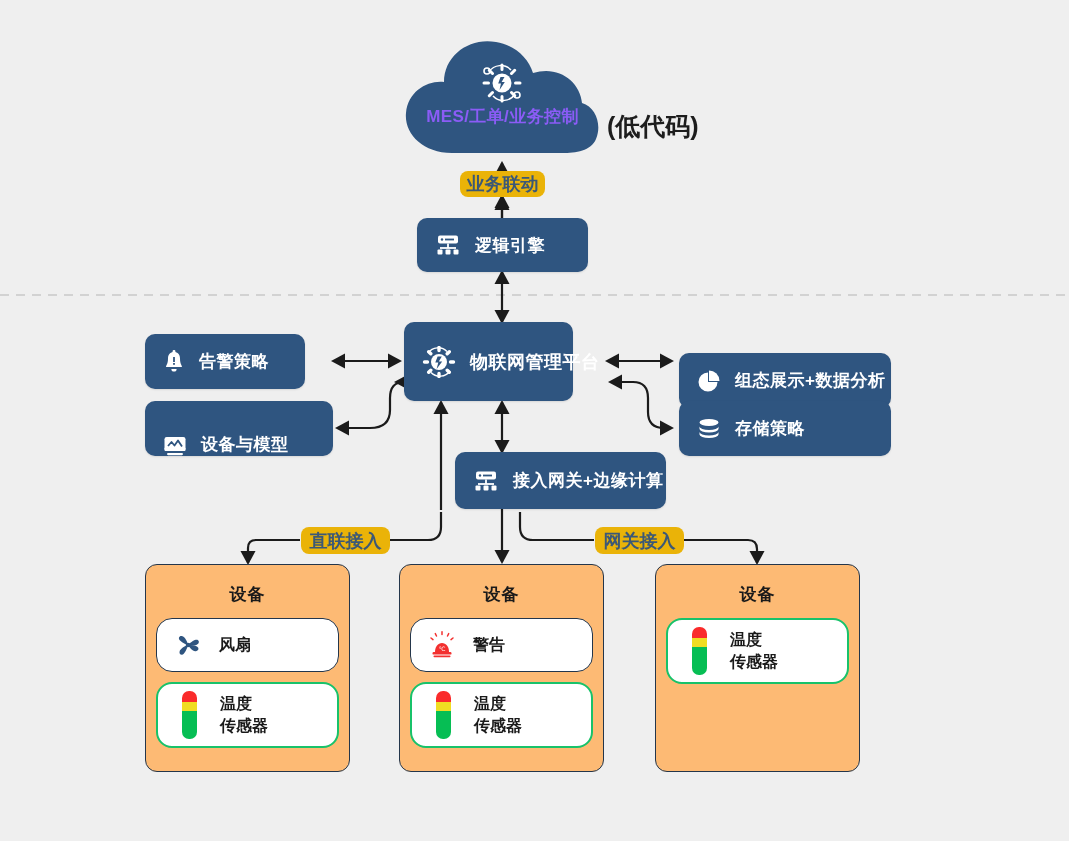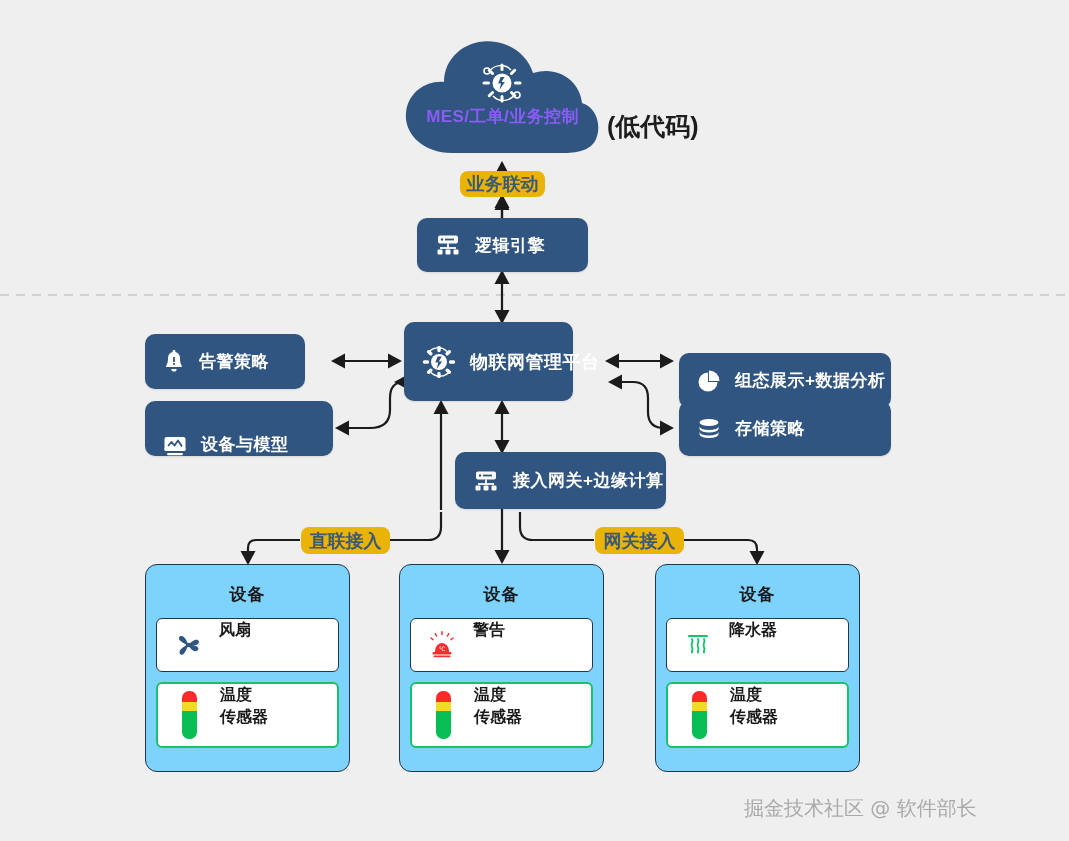--- a/index.html
+++ b/index.html
@@ -48,36 +48,36 @@
     color:#3b5877;
     font-size:18px;font-weight:bold;
     display:flex;align-items:center;justify-content:center;
     white-space:nowrap;
     box-shadow:0 0 0 0 rgba(0,0,0,0);
   }
 
   
   .devcard{
     position:absolute;
-    background:#7dd3fc;
+    background:#fdba74;
     border:1.6px solid #24364b;
     border-radius:12px;
     box-sizing:border-box;
     padding:10px 10px 12px 10px;
   }
   .devcard .dev-title{
     text-align:center;font-size:17px;font-weight:bold;color:#1a1a1a;
     margin:8px 0 12px 0;letter-spacing:1px;
   }
   .sub{
     box-sizing:border-box;
     border:1.4px solid #24364b;
-    border-radius:6px;
+    border-radius:16px;
     background:#fff;
-    display:flex;gap:14px;
+    display:flex;align-items:center;gap:14px;
     padding:0 14px;
     height:54px;
     margin-bottom:10px;
   }
   .sub.green{border-color:#18c26a;border-width:2px;height:66px;}
   .sub .sico{flex:0 0 auto;display:flex;align-items:center;justify-content:center;width:34px;}
   .sub .stext{font-size:16px;font-weight:bold;color:#1a1a1a;line-height:1.35;}
 
   
   .tempbar{width:15px;height:48px;border-radius:7px;overflow:hidden;display:flex;flex-direction:column;}
@@ -322,43 +322,29 @@
       </span>
       <span class="stext">
         <span>温度</span><br>
         <span>传感器</span>
       </span>
     </div>
   </div>
 
   <div class="devcard" style="left:655px;top:564px;width:205px;height:208px;">
     <div class="dev-title">设备</div>
-    <div class="sub">
-      <span class="sico">
-        <svg width="30" height="26" viewBox="0 0 30 26">
-          <rect x="5" y="3" width="20" height="2" rx="1" fill="#18c26a"></rect>
-          <g fill="none" stroke="#18c26a" stroke-width="1.9" stroke-linecap="round">
-            <path d="M9,7 C11,10 7,12 9,15 C10.4,17 8.5,18.5 9,20.5"></path>
-            <path d="M15,7 C17,10 13,12 15,15 C16.4,17 14.5,18.5 15,20.5"></path>
-            <path d="M21,7 C23,10 19,12 21,15 C22.4,17 20.5,18.5 21,20.5"></path>
-          </g>
-        </svg>
-      </span>
-      <span class="stext">降水器</span>
-    </div>
     <div class="sub green">
       <span class="sico">
         <span class="tempbar">
             <i class="r"></i>
             <i class="y"></i>
             <i class="g"></i>
           </span>
       </span>
       <span class="stext">
         <span>温度</span><br>
         <span>传感器</span>
       </span>
     </div>
   </div>
 
-  <div id="watermark">掘金技术社区 @ 软件部长</div>
 
 </div>
 
 </body></html>

